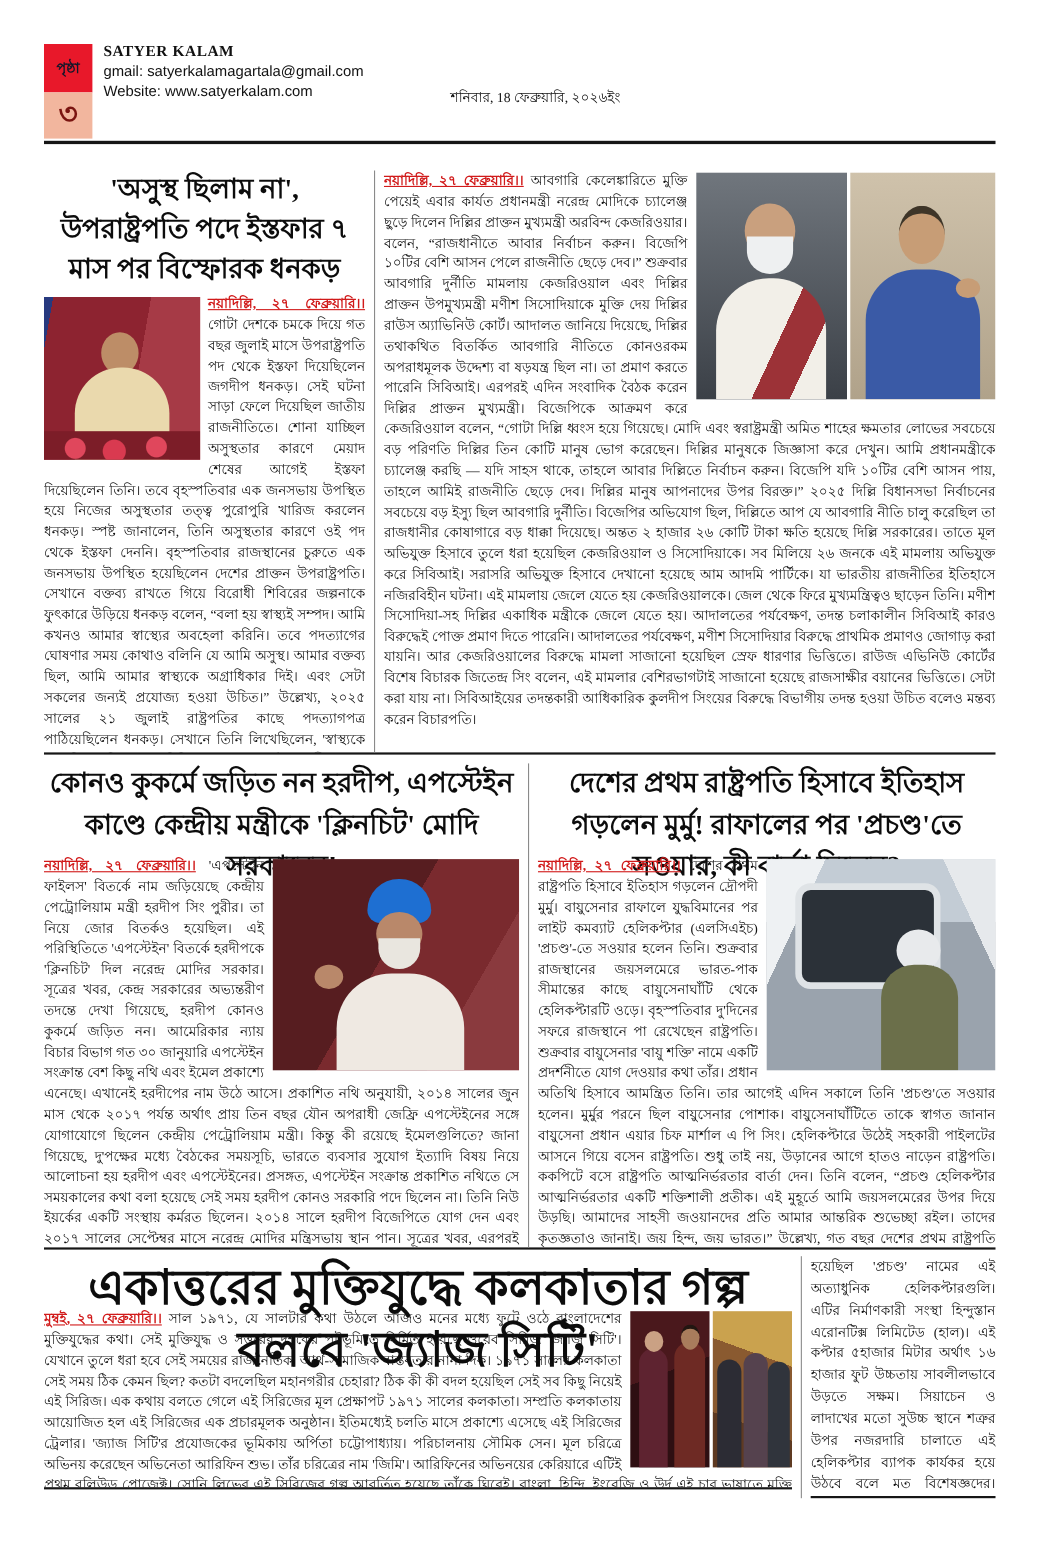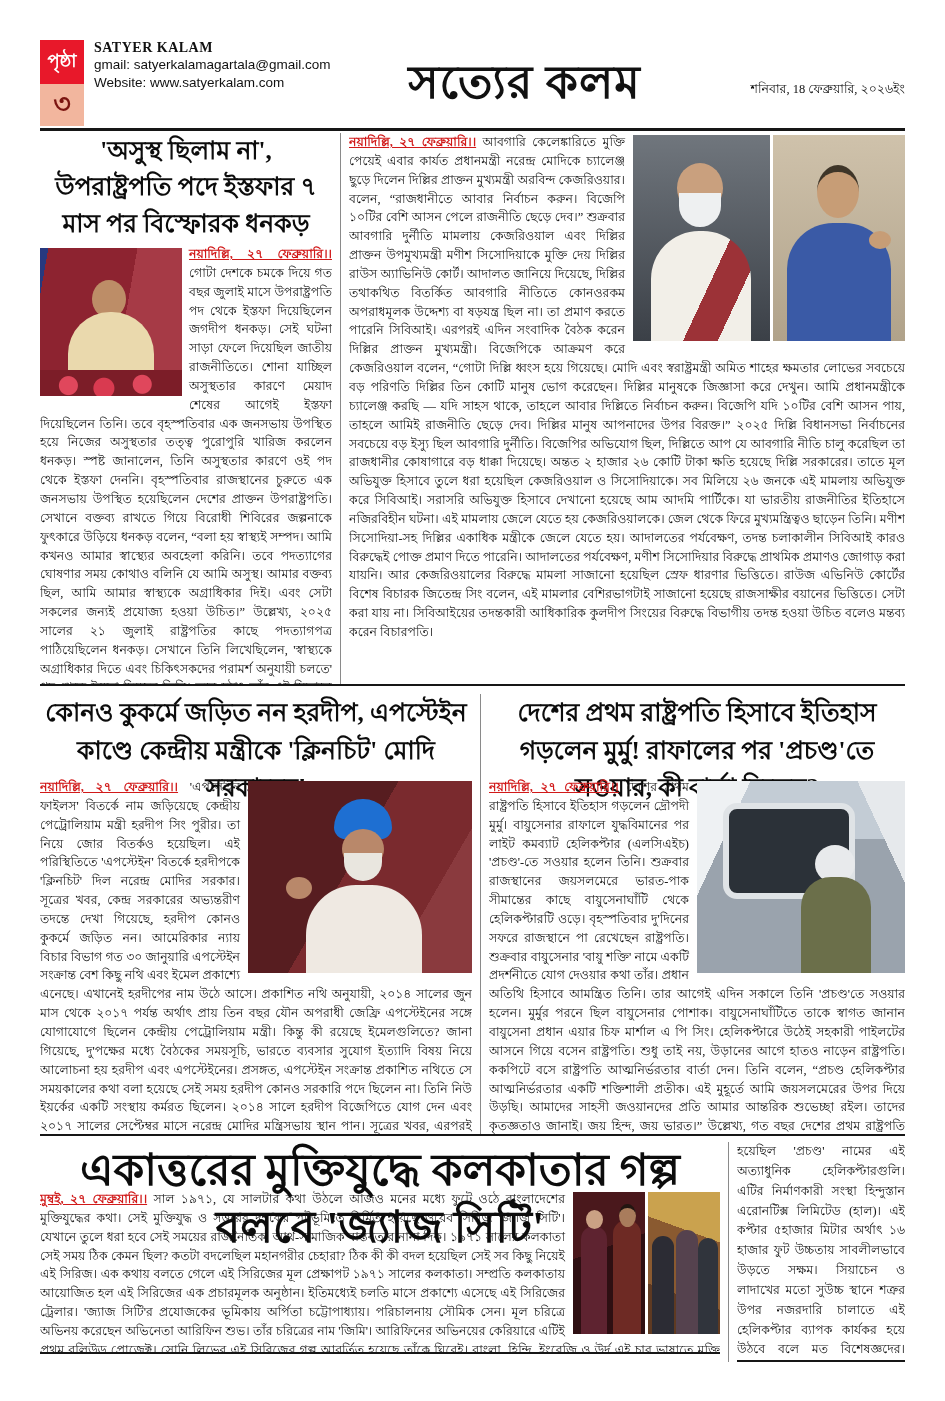--- a/index.html
+++ b/index.html
@@ -4,38 +4,38 @@
 <style>
   html,body{margin:0;padding:0;background:#d9d9d9;}
   .page{
     width:945px;height:1401px;background:#ffffff;margin:0 auto;position:relative;
     font-family:"Liberation Serif","DejaVu Serif",serif;color:#111;box-sizing:border-box;
     padding:40px 40px 0 40px;overflow:hidden;
   }
   
   .header{display:flex;align-items:flex-start;height:86px;}
   .logo{width:44px;display:flex;flex-direction:column;flex:none;}
-  .logo-top{background:#e8182a;color:#ffffff;height:44px;display:flex;align-items:center;justify-content:center;font-size:18px;font-weight:bold;}
+  .logo-top{background:#e8182a;color:#0f172a;height:44px;display:flex;align-items:center;justify-content:center;font-size:13px;font-weight:bold;}
   .logo-bottom{background:#f2b69e;color:#7a1410;height:42px;display:flex;align-items:center;justify-content:center;font-size:27px;font-weight:bold;}
   .paper-id{margin-left:10px;flex:none;width:260px;}
   .paper-name{font-weight:bold;font-size:14px;font-family:Liberation Serif, serif;letter-spacing:.5px;}
   .paper-contact{font-size:13.5px;font-family:"Liberation Sans","DejaVu Sans",sans-serif;line-height:1.35;}
   .masthead{flex:1;text-align:center;font-size:46px;font-weight:800;line-height:86px;letter-spacing:1px;}
   .issue-date{flex:none;width:210px;text-align:right;font-size:12.5px;padding-top:40px;}
   .head-rule{border-top:3px solid #161616;margin-top:2px;}
   
   .section{display:flex;box-sizing:border-box;}
   .vdiv{width:1px;background:#8a8a8a;margin:0 8px;flex:none;}
   .hrule{border-top:2px solid #161616;}
   .dateline{color:#d11a1a;font-weight:bold;text-decoration:underline;}
   .body-text{font-size:12.4px;line-height:1.52;text-align:justify;overflow:hidden;}
   .headline{font-weight:800;color:#0c0c0c;}
   .photo{position:relative;overflow:hidden;flex:none;}
   
-  .sec-top{height:553px;padding-top:2px;}
+  .sec-top{height:553px;padding-top:24px;}
   .col-tl{width:292px;flex:none;display:flex;flex-direction:column;}
   .hl-tl{font-size:25px;line-height:1.45;text-align:center;height:112px;}
   .col-tr{flex:1;display:flex;flex-direction:column;min-width:0;}
   .hl-tr{font-size:30px;line-height:1.45;height:108px;text-align:left;}
   .photo-dhankhar{width:142px;height:148px;float:left;margin:3px 7px 3px 0;
     background:linear-gradient(100deg,#27397f 0 5%,#8d2330 5% 58%,#a63a46 58% 100%);}
   .photo-dhankhar .head{position:absolute;left:52px;top:32px;width:34px;height:38px;border-radius:50%;background:#bd8d67;}
   .photo-dhankhar .torso{position:absolute;left:28px;top:64px;width:86px;height:84px;border-radius:42px 42px 0 0;background:#ead9ad;}
   .photo-dhankhar .flowers{position:absolute;left:0;bottom:0;width:100%;height:26px;
     background:radial-gradient(circle at 20% 60%,#e0475c 0 9px,transparent 10px),radial-gradient(circle at 45% 70%,#d93a50 0 10px,transparent 11px),radial-gradient(circle at 72% 55%,#e0475c 0 9px,transparent 10px),#7c1d28;}
@@ -93,21 +93,20 @@
   <div class="header">
     <div class="logo">
       <div class="logo-top">পৃষ্ঠা</div>
       <div class="logo-bottom">৩</div>
     </div>
     <div class="paper-id">
       <div class="paper-name">SATYER KALAM</div>
       <div class="paper-contact">gmail: satyerkalamagartala@gmail.com</div>
       <div class="paper-contact">Website: www.satyerkalam.com</div>
     </div>
-    <div class="masthead">সত্যের কলম</div>
     <div class="issue-date">শনিবার, 18 ফেব্রুয়ারি, ২০২৬ইং</div>
   </div>
   <div class="head-rule"></div>
 
   <div class="section sec-top">
 
     <div class="col-tl">
       <div class="headline hl-tl">'অসুস্থ ছিলাম না', উপরাষ্ট্রপতি পদে ইস্তফার ৭ মাস পর বিস্ফোরক ধনকড়</div>
       <div class="body-text" style="flex:1;">
         <div class="photo photo-dhankhar">

